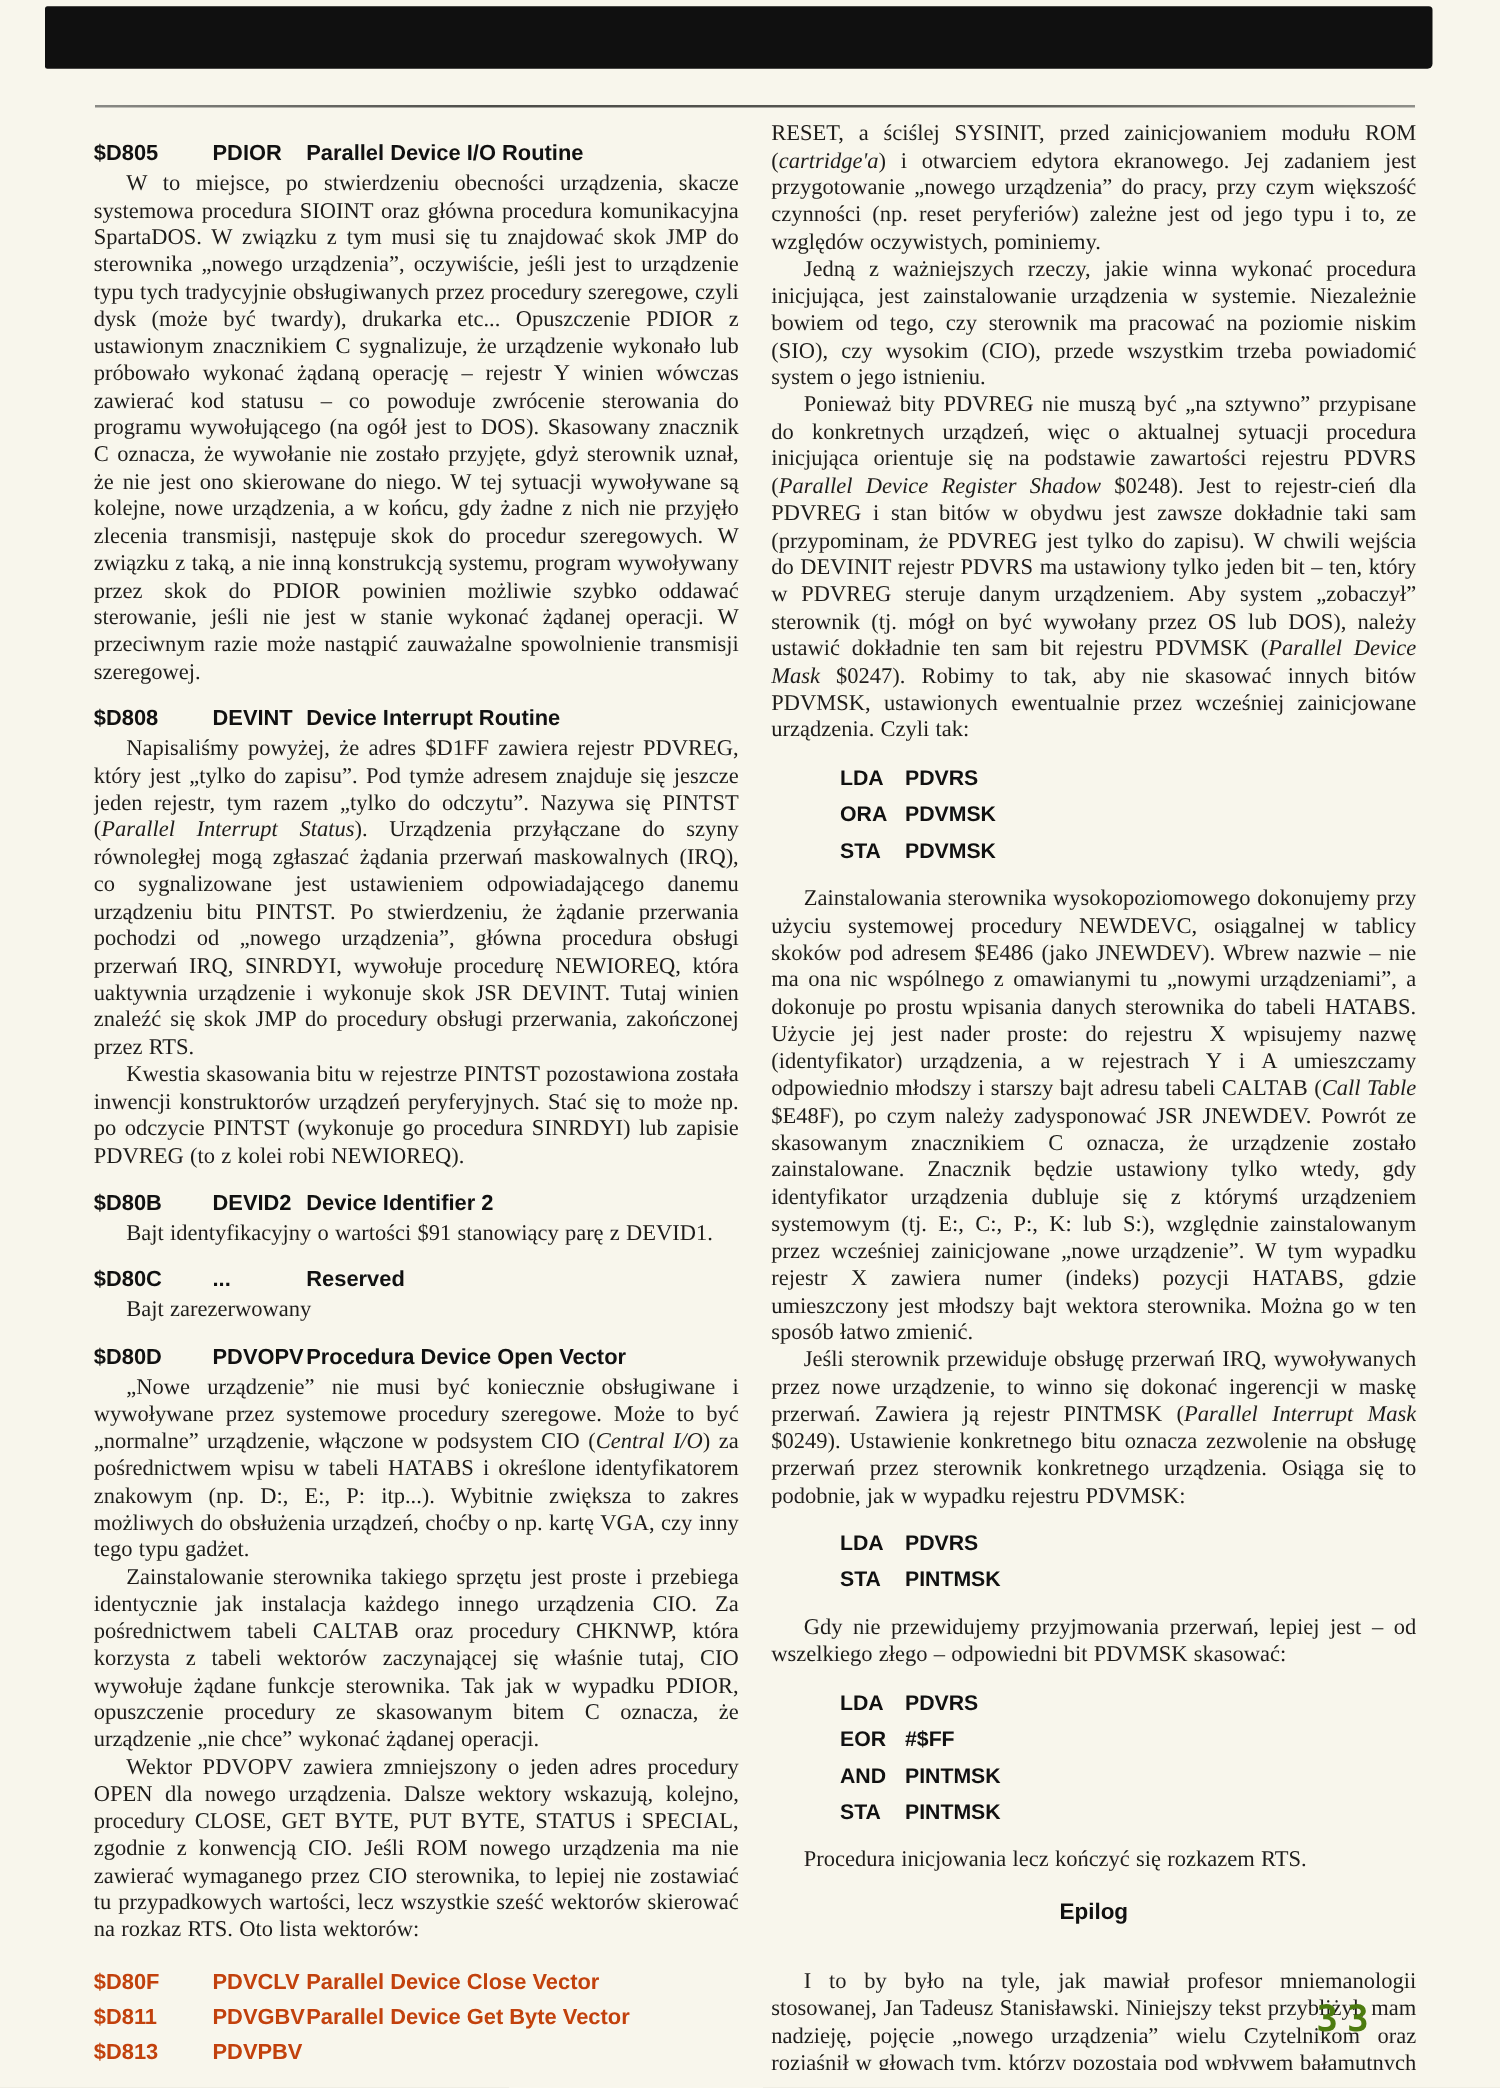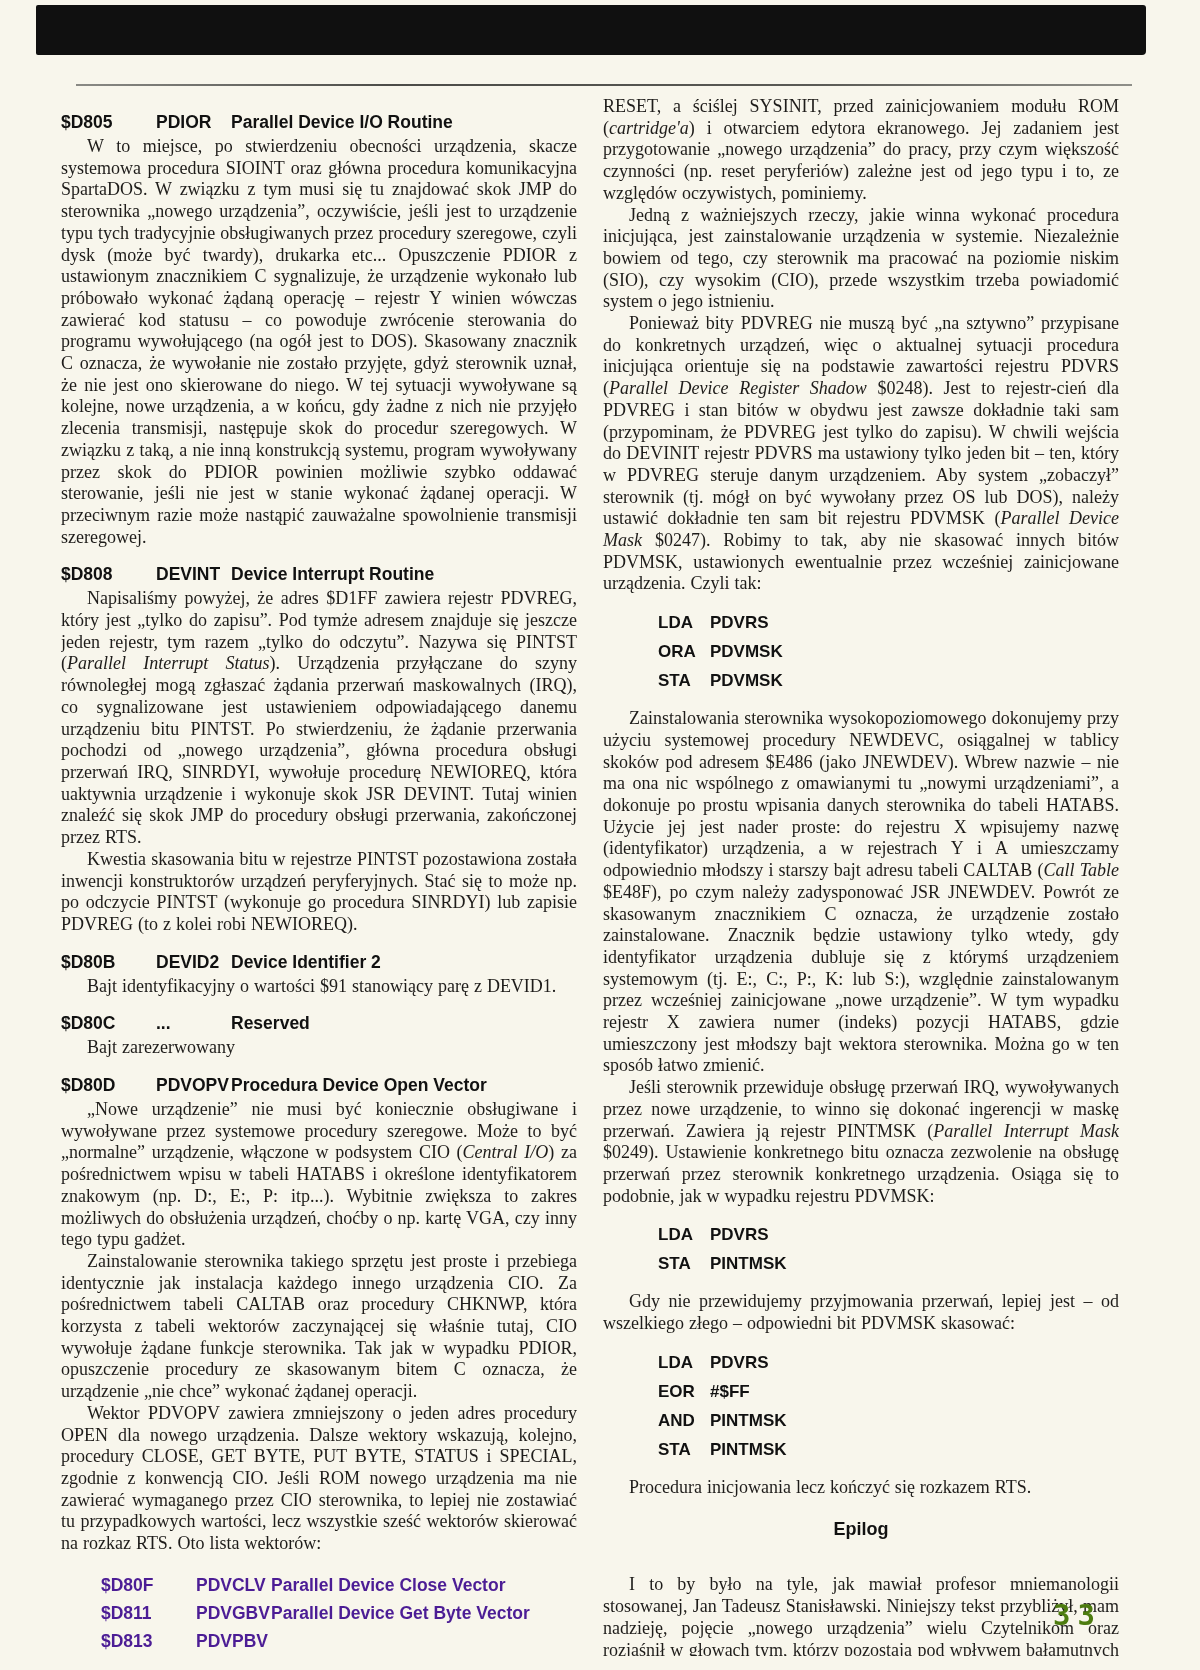--- a/index.html
+++ b/index.html
@@ -14,21 +14,21 @@
   }
   .top-black-bar{
     position:absolute;left:36px;top:5px;width:1110px;height:50px;
     background:#101010;border-radius:2px 3px 4px 2px;
   }
   .top-rule{
     position:absolute;left:76px;top:84px;width:1056px;height:2px;
     background:linear-gradient(90deg,#8a8a85,#4c4c48 30%,#5a5a55 70%,#8f8f89);
   }
   .columns{
-    position:absolute;left:61px;top:96px;width:1058px;height:1560px;
+    position:absolute;left:75px;top:96px;width:1058px;height:1560px;
     display:flex;gap:26px;overflow:hidden;
   }
   .col{width:516px;}
   .para{
     margin:0;
     font-size:18px;line-height:21.7px;
     text-align:justify;
     text-indent:26px;
     word-spacing:0.5px;
   }
@@ -39,22 +39,21 @@
     font-family:"Liberation Sans", sans-serif;
     font-weight:bold;font-size:17.5px;line-height:22px;
     color:#111;
     margin:15px 0 3px 0;
   }
   .vectors{margin:16px 0 10px 0;}
   .vector-row{
     display:grid;grid-template-columns:95px 75px auto;
     font-family:"Liberation Sans", sans-serif;
     font-weight:bold;font-size:17.5px;line-height:28px;
-    color:#4c1d95;
-    margin-left:40px;
+    color:#c2410c;
   }
   .code{
     margin:13px 0 13px 0;padding-left:55px;
     font-family:"Liberation Sans", sans-serif;
     font-weight:bold;font-size:17px;line-height:29px;color:#111;
   }
   .code-line .op{display:inline-block;width:52px;}
   .center-heading{
     font-family:"Liberation Sans", sans-serif;
     font-weight:bold;font-size:18px;line-height:22px;

